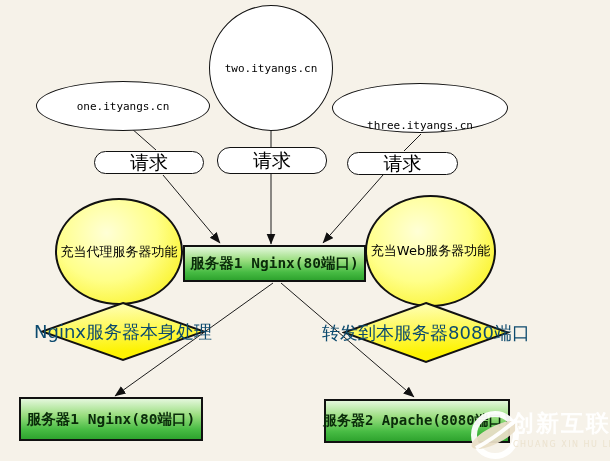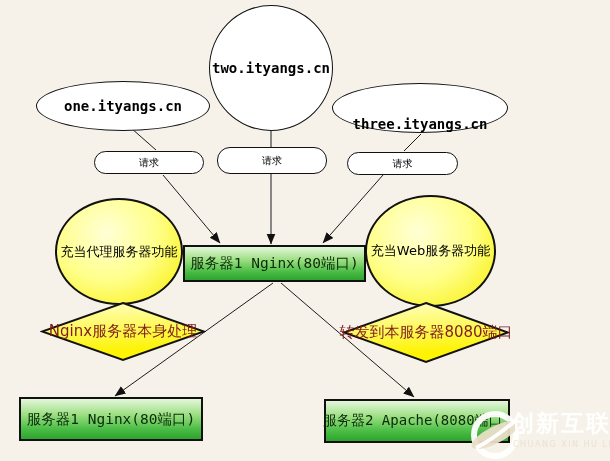--- a/index.html
+++ b/index.html
@@ -8,40 +8,40 @@
 
   .layer{position:absolute;left:0;top:0;width:610px;height:461px;}
 
   .shape{position:absolute;display:flex;align-items:center;justify-content:center;
          box-sizing:border-box;text-align:center;}
 
   
   .white-ellipse{background:#ffffff;border:1px solid #111;border-radius:50%;}
   .pill{background:#ffffff;border:1px solid #111;border-radius:13px;}
   .client-label{font-family:"DejaVu Sans Mono","Liberation Mono",monospace;
-                font-weight:bold;font-size:14px;color:#000;white-space:nowrap;}
-  .req-label{font-size:10px;color:#000;white-space:nowrap;text-align:center;}
+                font-weight:normal;font-size:11px;color:#000;white-space:nowrap;}
+  .req-label{font-size:19px;color:#000;white-space:nowrap;text-align:center;}
 
   
   .yellow-circle{border:2px solid #111;border-radius:50%;
       background:radial-gradient(ellipse at 40% 32%, #ffffd6 0%, #ffff8a 48%, #f8ee08 96%);}
   .note-label{font-size:13px;color:#000;white-space:nowrap;}
 
   
   .green-box{border:2px solid #111;
       background:linear-gradient(180deg,#e4f7dc 0%,#9bde80 40%,#48bc44 76%,#2ea32e 100%);}
   .server-label{font-family:"DejaVu Sans Mono","Liberation Mono",monospace;
-                font-weight:normal;font-size:14.5px;color:#0a2b0a;white-space:nowrap;}
+                font-weight:bold;font-size:14.5px;color:#0a2b0a;white-space:nowrap;}
 
   
   .diamond{position:absolute;}
   .diamond svg{display:block;}
   .diamond .dlabel{position:absolute;left:0;top:0;right:0;bottom:0;
       display:flex;align-items:center;justify-content:center;
-      font-size:15px;color:#7f1d1d;white-space:nowrap;}
+      font-size:18px;color:#0c4a6e;white-space:nowrap;}
 
   
   .wm-brand{position:absolute;left:511px;top:408px;font-size:23px;font-weight:bold;
       color:rgba(255,255,255,0.95);letter-spacing:2px;white-space:nowrap;}
   .wm-tagline{position:absolute;left:513px;top:440px;font-size:8px;
       color:rgba(235,225,206,0.95);letter-spacing:1.5px;white-space:nowrap;}
 </style>
 </head>
 <body>
 

